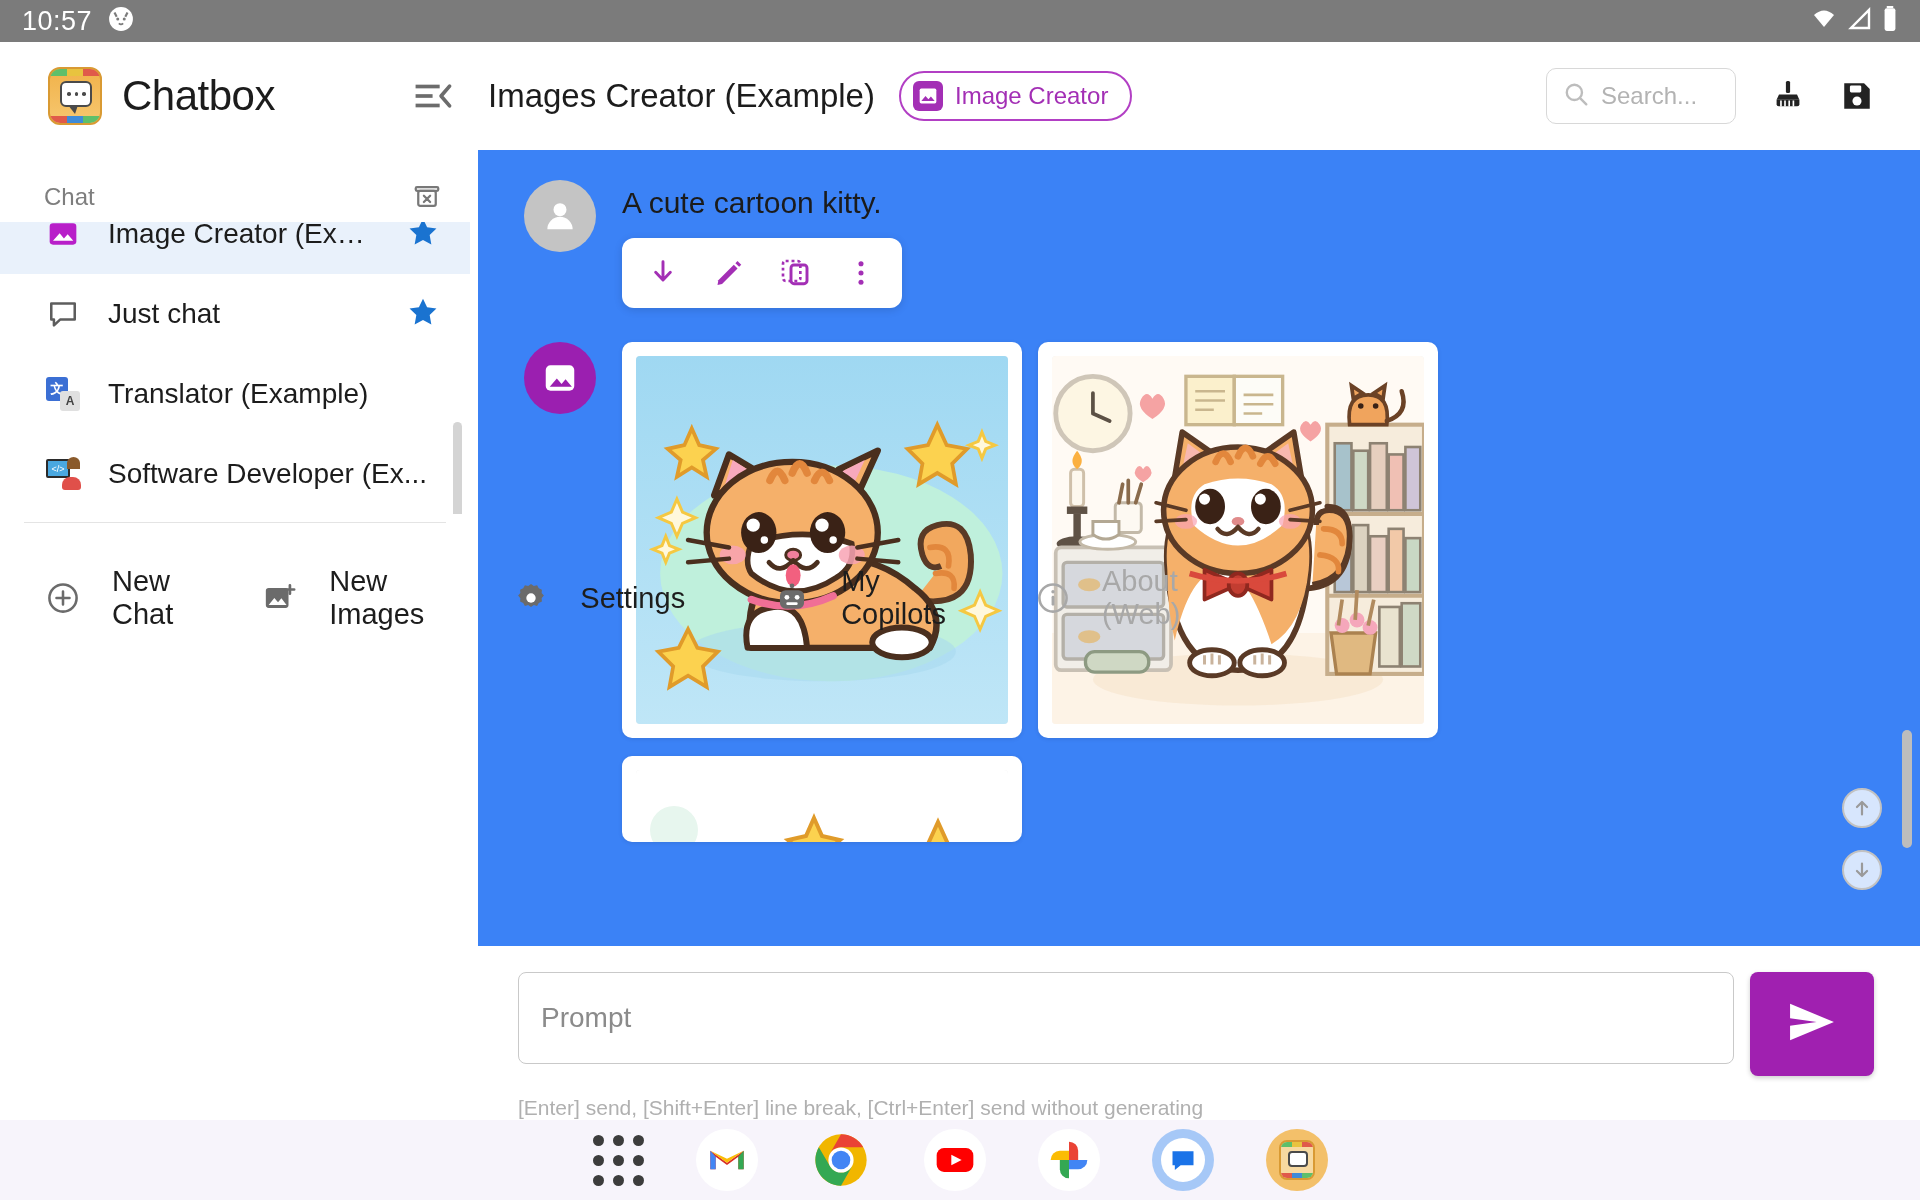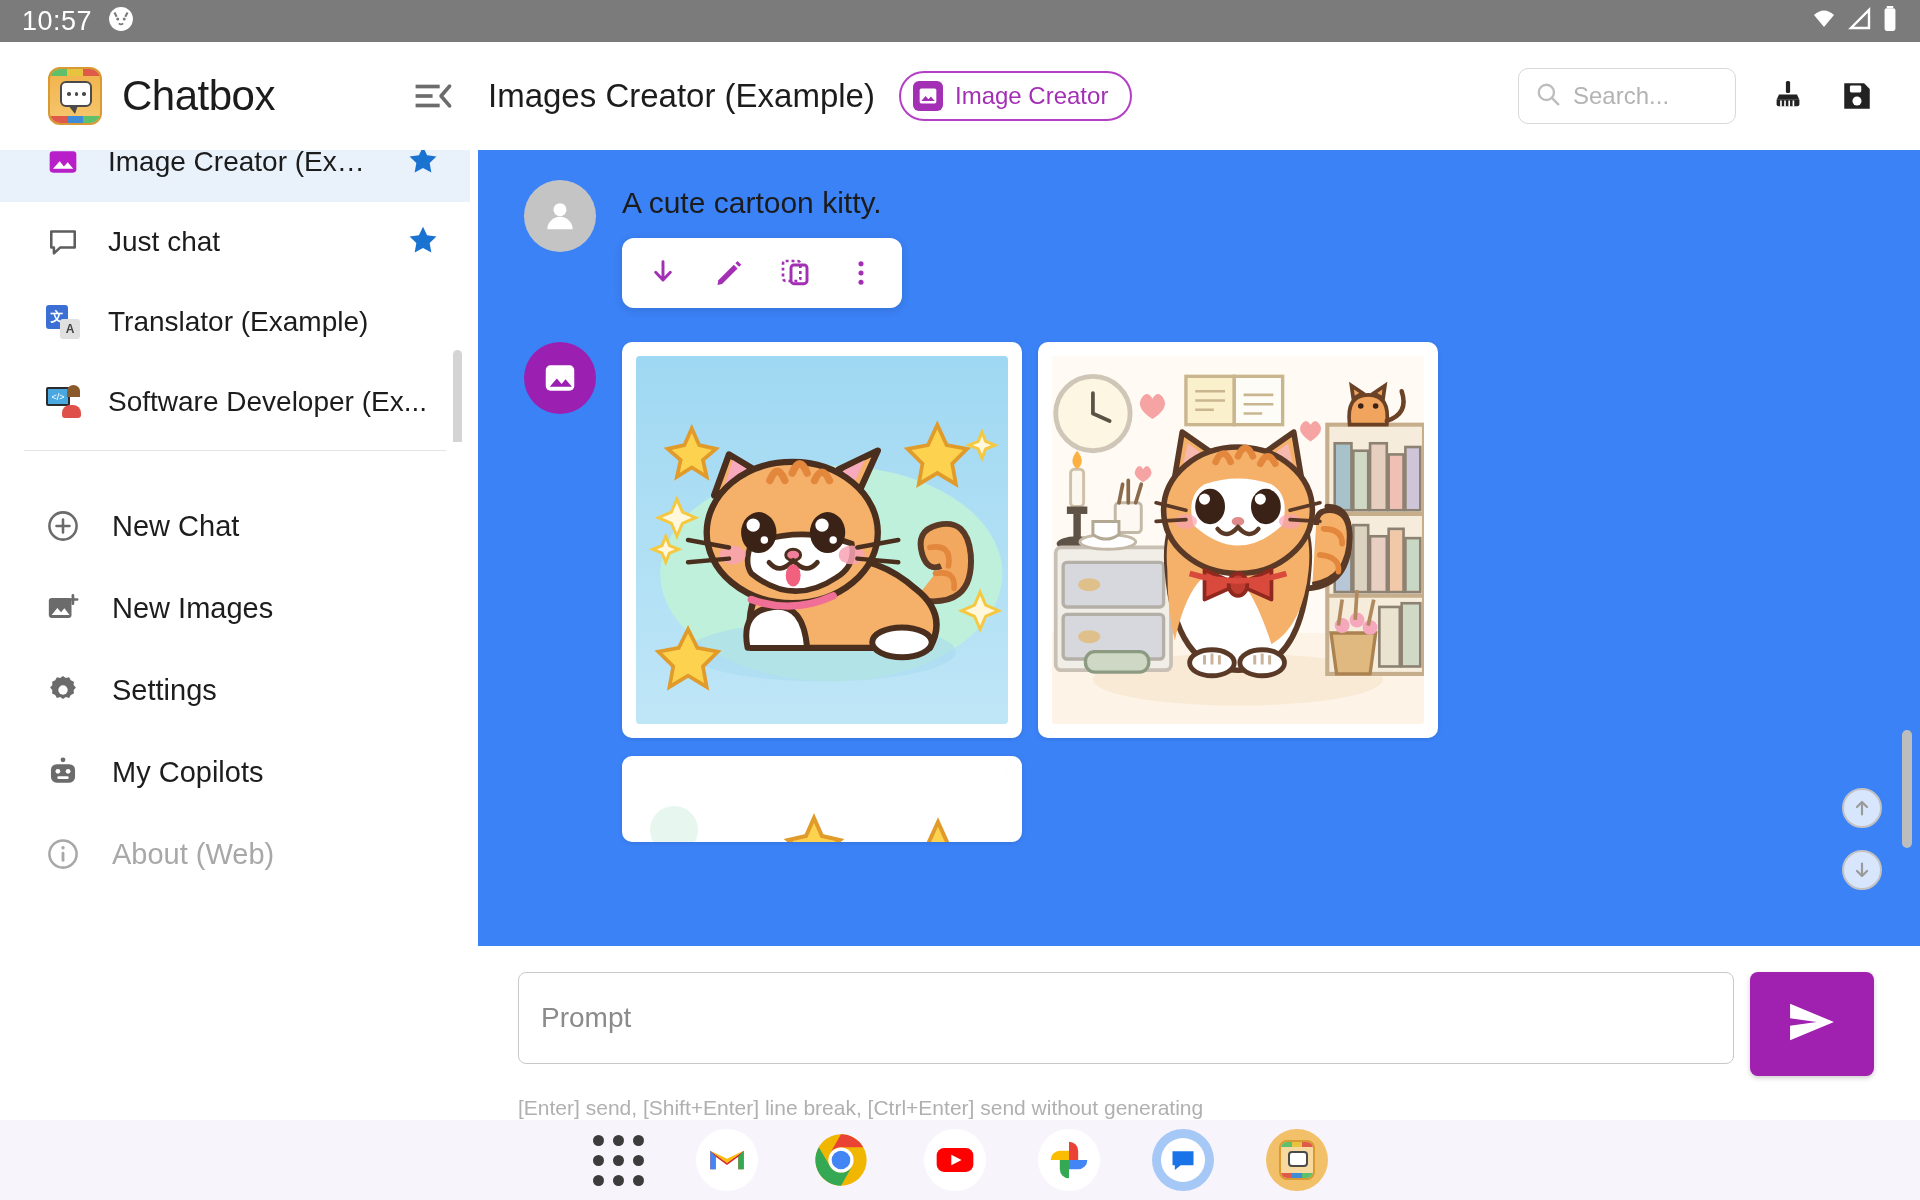--- a/index.html
+++ b/index.html
@@ -82,21 +82,21 @@
     color: #a32fb5; font-size: 24px; font-weight: 500;
     white-space: nowrap; cursor: pointer;
   }
   .badge-ico {
     width: 30px; height: 30px; border-radius: 6px; background: #a32fb5;
     display:flex; align-items:center; justify-content:center;
   }
 
   .header-right { margin-left: auto; display: flex; align-items: center; gap: 34px; padding-right: 46px; }
   .search-box {
-    width: 218px; height: 56px;
+    width: 190px; height: 56px;
     border: 1.5px solid #d8d8d8; border-radius: 10px;
     display: flex; align-items: center; gap: 12px; padding: 0 16px;
     cursor: text;
   }
   .search-ph { font-size: 24px; color: #b3b3b3; }
   .icon-btn { cursor: pointer; display:flex; align-items:center; }
 
   
   .sidebar {
     width: 470px; min-width: 470px;
@@ -127,21 +127,21 @@
     overflow: hidden; text-overflow: ellipsis; flex: 1;
   }
   .star { margin-left: auto; flex-shrink: 0; }
   .list-divider { height:1px; background:#e4e4e4; margin: 8px 24px 0 24px; }
 
   .sb-scrollbar {
     position: absolute; right: 8px; top: 200px;
     width: 9px; height: 340px; background: #d4d4d4; border-radius: 5px;
   }
 
-  .menu { padding: 34px 0 0 0; display: flex; flex-direction: column; }
+  .menu { padding: 34px 0 0 0; display: flex; flex-direction: row; }
   .menu-item {
     display: flex; align-items: center; gap: 30px;
     height: 82px; padding: 0 44px; cursor: pointer;
   }
   .menu-ico { width: 38px; display:flex; align-items:center; justify-content:center; flex-shrink:0;}
   .menu-label { font-size: 29px; color: #1d1d1d; }
   .menu-item.muted .menu-label { color: #a8a8a8; }
 
   
   .mini-icon { width: 34px; height: 34px; position: relative; }
@@ -330,20 +330,30 @@
         <svg width="34" height="34" viewBox="0 0 24 24">
           <path d="M3 3 h14 l4 4 v14 H3 Z" fill="#222"></path>
           <rect x="7" y="4.5" width="8" height="5" rx="1" fill="#fff"></rect>
           <circle cx="12" cy="15.5" r="3.2" fill="#fff"></circle>
         </svg>
       </span>
     </div>
   </div>
 
   <div class="sidebar">
+    <div class="chat-head">
+      <span class="chat-head-label">Chat</span>
+      <span class="chat-head-ico">
+        <svg width="30" height="30" viewBox="0 0 24 24">
+          <rect x="3" y="4" width="18" height="3" rx="1" fill="none" stroke="#787878" stroke-width="1.8"></rect>
+          <rect x="5" y="7" width="14" height="12" rx="1.5" fill="none" stroke="#787878" stroke-width="1.8"></rect>
+          <path d="M9.5 11 L14.5 16 M14.5 11 L9.5 16" stroke="#787878" stroke-width="1.8" stroke-linecap="round"></path>
+        </svg>
+      </span>
+    </div>
 
     <div class="chat-list">
       <div class="chat-scroll">
 
         <div class="chat-item active">
           <span class="chat-item-ico">
             <svg width="32" height="32" viewBox="0 0 24 24">
                 <rect x="2" y="4" width="20" height="16" rx="2.5" fill="#b81fc9"></rect>
                 <path d="M4.5 17 l5-5.5 3.2 3.8 2.8-3.2 4.2 4.9z" fill="#fff"></path>
               </svg>

